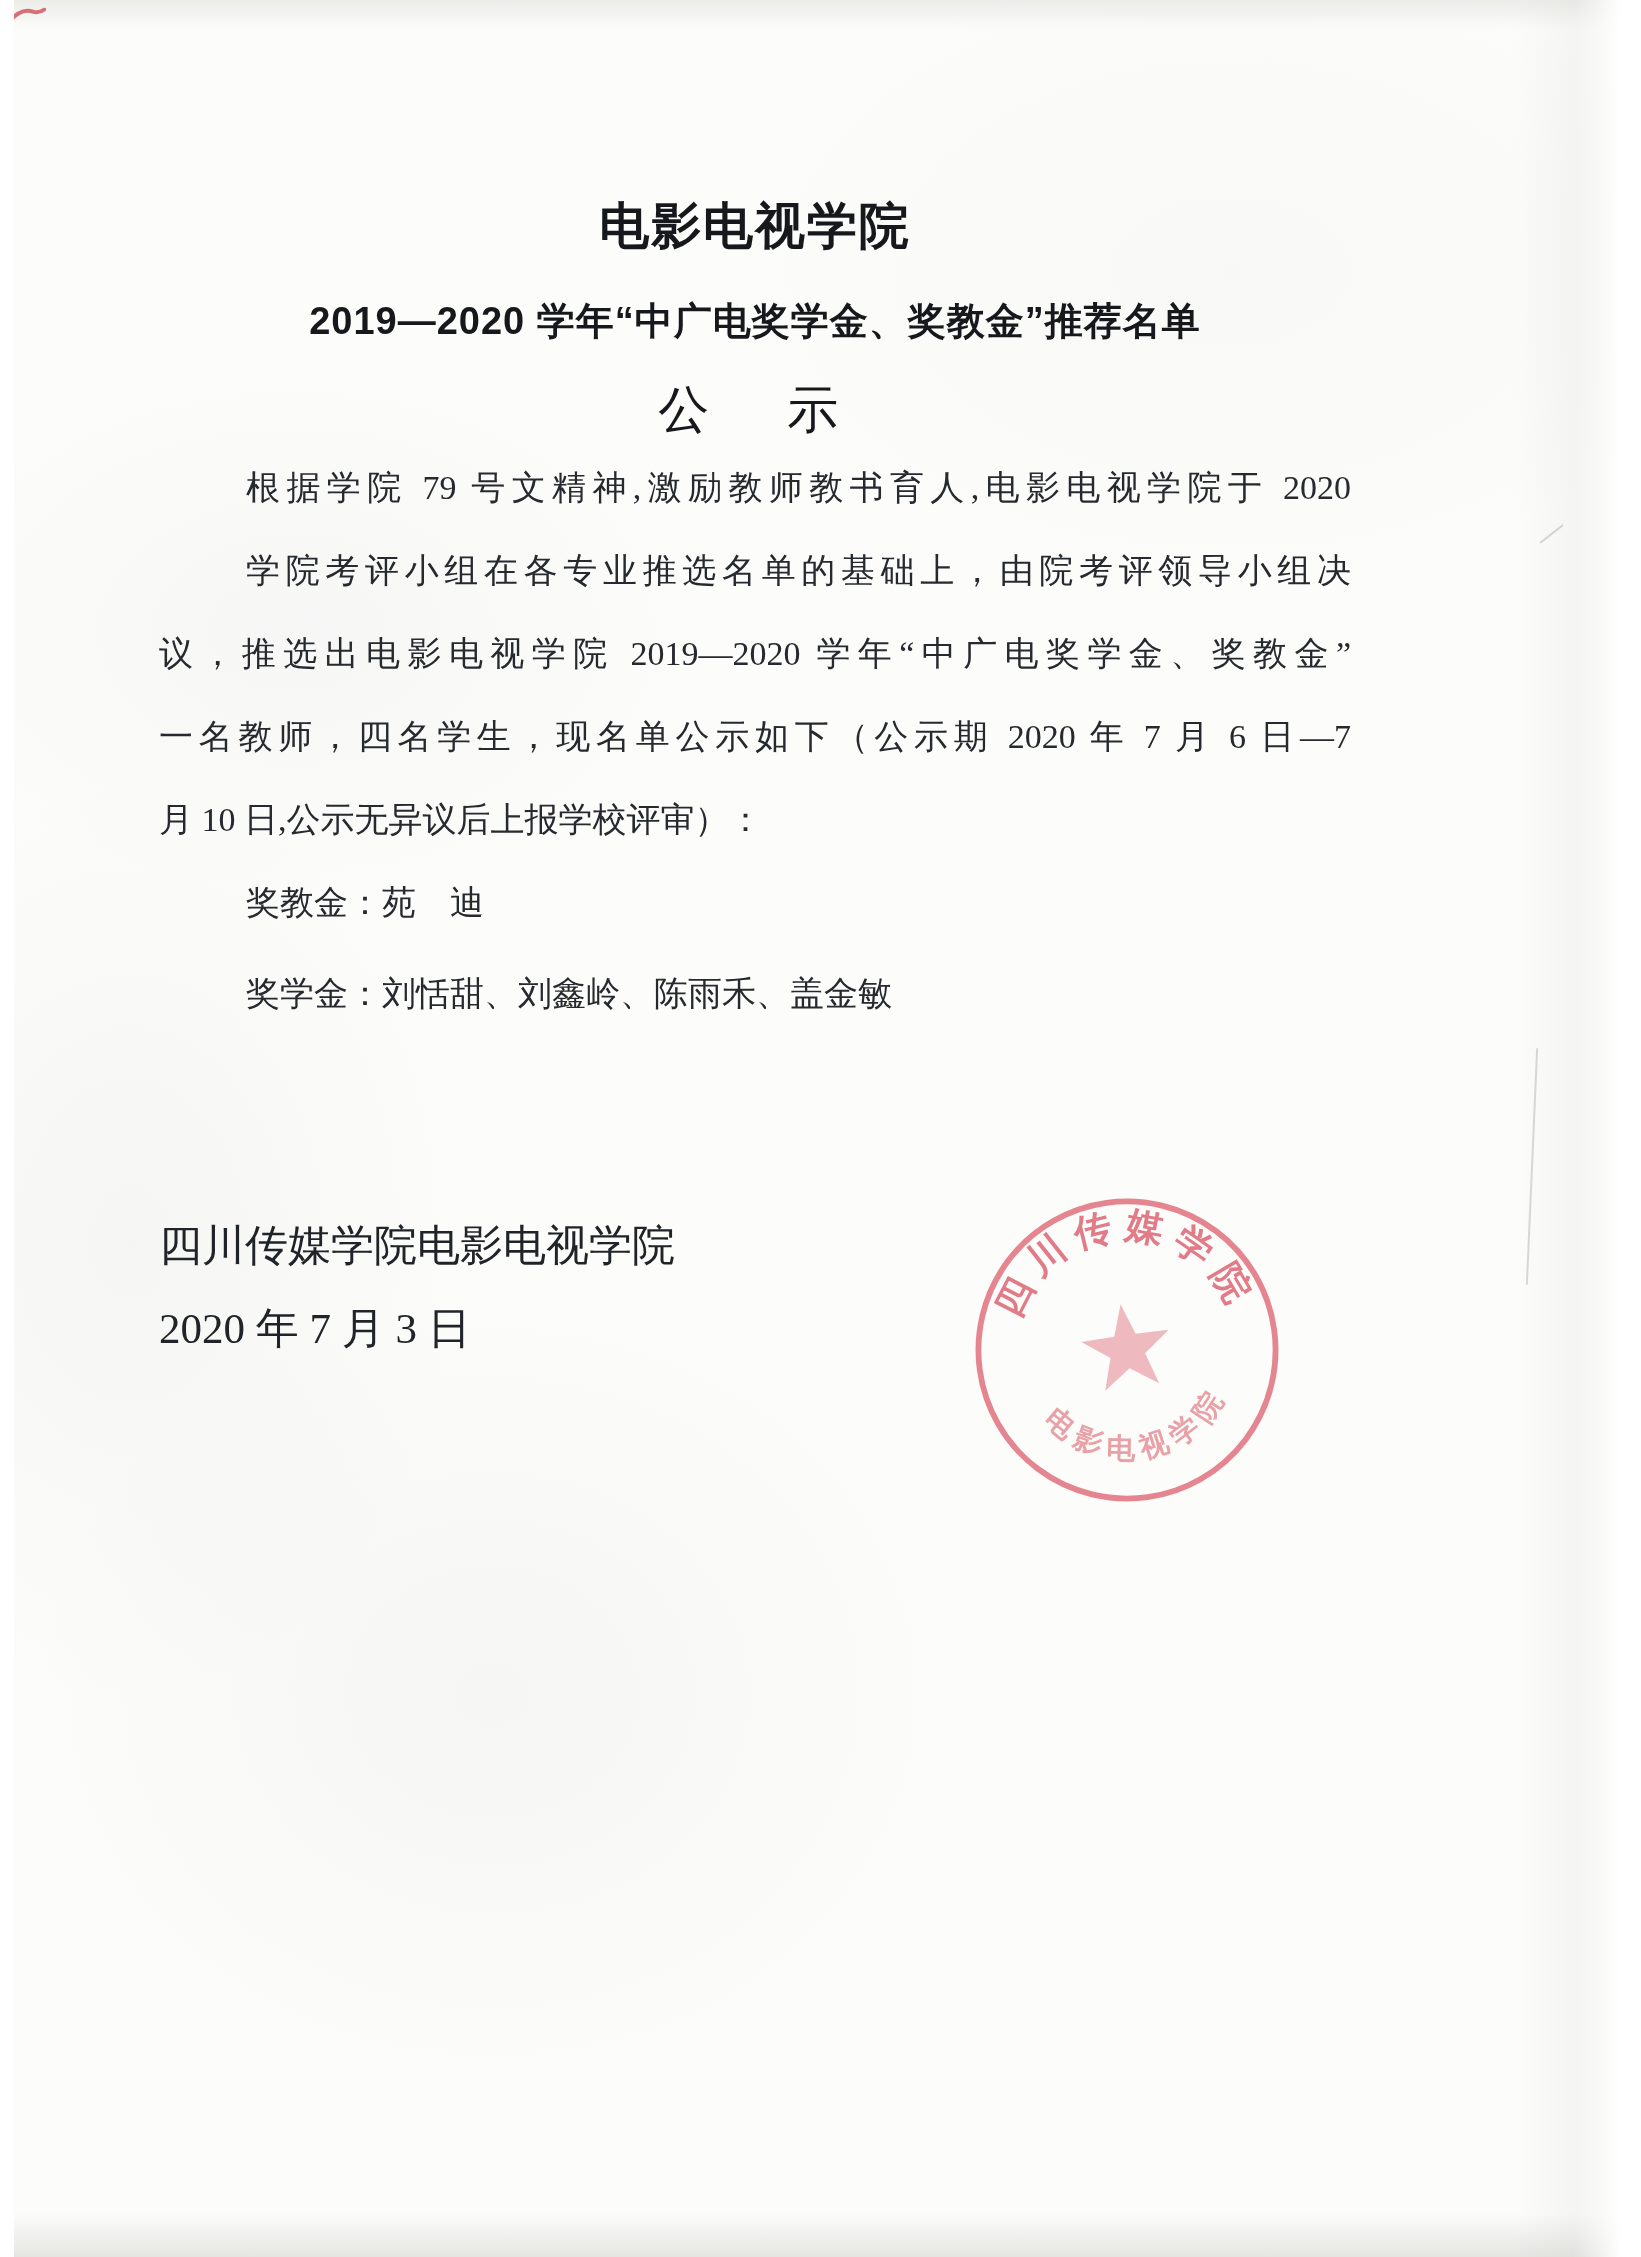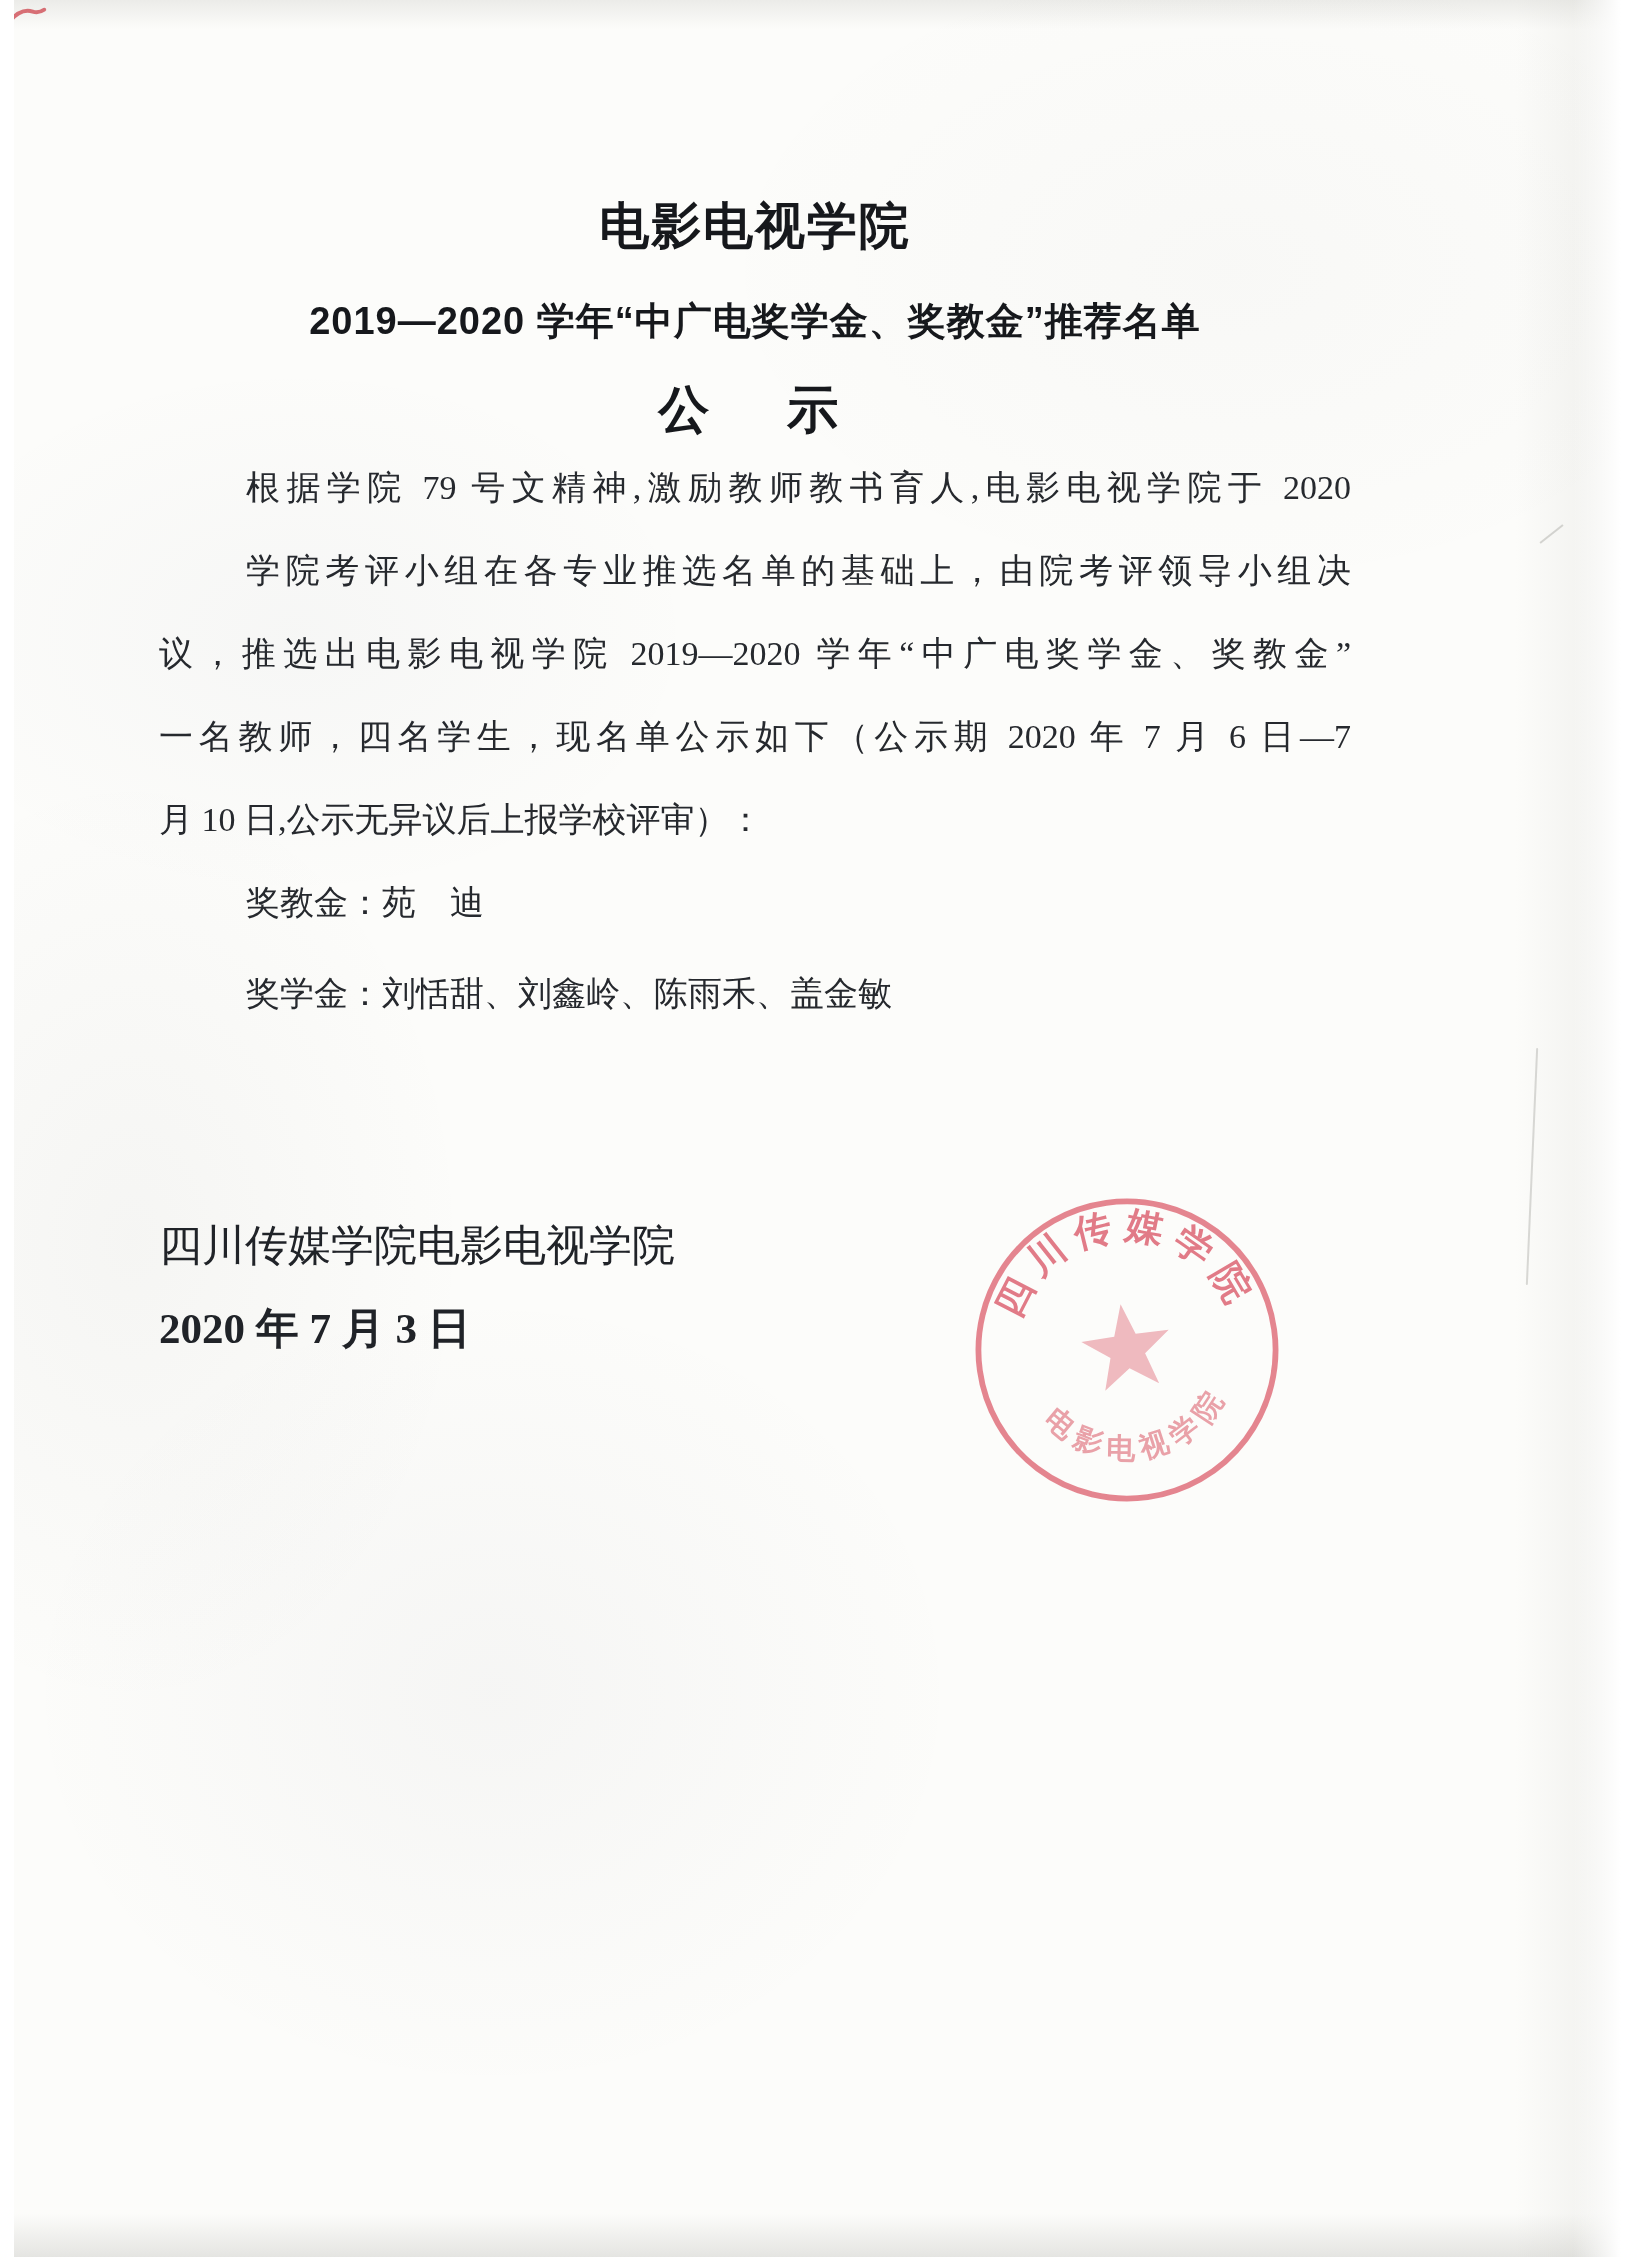--- a/index.html
+++ b/index.html
@@ -29,32 +29,32 @@
     background:rgba(125,125,118,0.3);transform:rotate(-38deg);}
 
   .content{position:absolute;left:159px;top:0;width:1192px;color:#26292e;}
   .t1{margin-top:190px;line-height:72px;font-size:50px;letter-spacing:1.9px;
       font-family:"Liberation Sans","DejaVu Sans",sans-serif;font-weight:700;
       text-align:center;color:#16181c;}
   .t2{margin-top:25px;line-height:68px;font-size:38px;letter-spacing:1px;
       font-family:"Liberation Sans","DejaVu Sans",sans-serif;font-weight:700;
       text-align:center;color:#16181c;}
   .t3{margin-top:21px;line-height:68px;font-size:51px;letter-spacing:13.5px;
-      font-family:"Liberation Sans","DejaVu Sans",sans-serif;font-weight:700;
+      font-family:"Liberation Sans","DejaVu Sans",sans-serif;font-weight:400;
       text-align:center;color:#16181c;}
   .bodytext{margin-top:1.9px;font-size:34px;}
   .bline{line-height:83px;white-space:normal;}
   .just{text-align:justify;text-align-last:justify;}
   .ind{text-indent:87px;}
   .pad{padding-left:87px;}
   .award2{margin-top:7.7px;}
 
   .sigblock{margin-top:169px;text-align:left;padding-right:5.8px;
     font-size:43px;line-height:83px;color:#202328;}
-  .dateline{padding-right:93px;margin-top:0px;font-weight:bold;}
+  .dateline{padding-right:93px;margin-top:0px;}
 
   .seal{position:absolute;left:963px;top:1186px;width:328px;height:328px;
     mix-blend-mode:multiply;opacity:0.88;}
   .redmarks{position:absolute;left:0;top:0;width:77px;height:106px;}
 </style>
 </head>
 <body>
 
 <div class="page">
 

